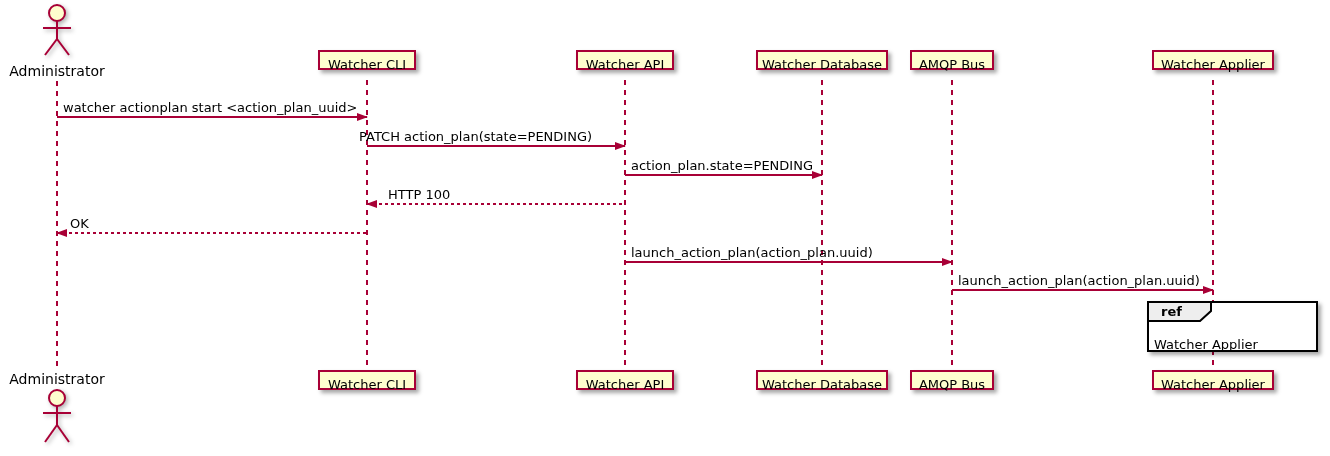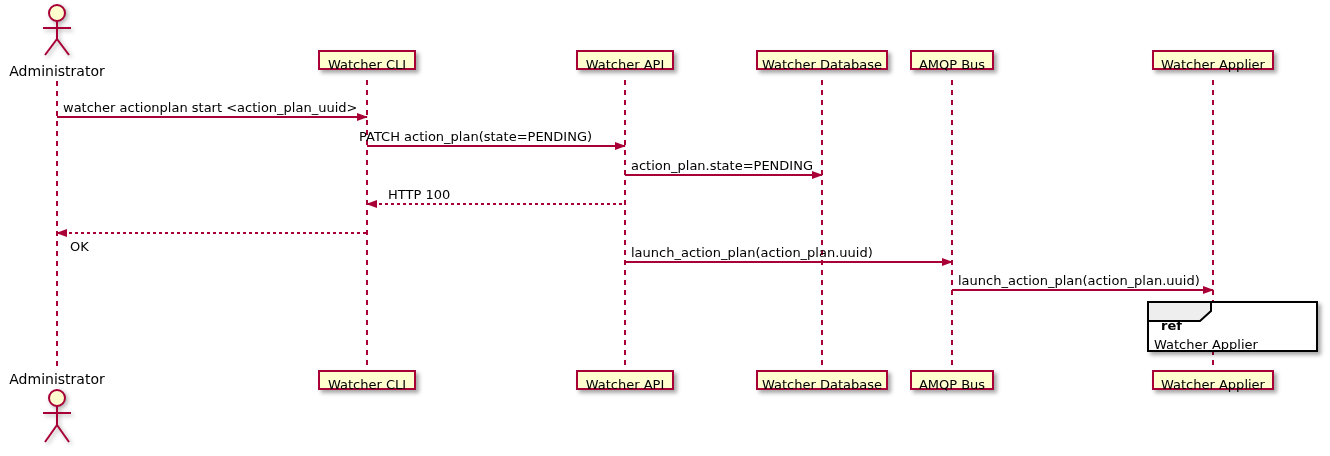--- a/index.html
+++ b/index.html
@@ -82,21 +82,21 @@
     width:171px;height:51px;
     background:#ffffff;
     border:2px solid #000000;
     box-sizing:border-box;
     box-shadow:3px 3px 4px rgba(0,0,0,0.35);
     z-index:5;
   }
   .ref-tab{position:absolute;left:-2px;top:-2px;z-index:6;}
   .ref-keyword{
     position:absolute;left:12px;top:1px;
-    font-weight:bold;font-size:13px;z-index:7;margin-top:14px;
+    font-weight:bold;font-size:13px;z-index:7;
   }
   .ref-line{
     position:absolute;left:5px;
     font-size:13px;white-space:nowrap;z-index:6;
   }
 </style>
 </head>
 <body>
 
 <div id="canvas">
@@ -145,21 +145,21 @@
   </div>
 
   <div>
     <div class="msg-label" style="left:388px;top:187px;">HTTP 100</div>
     <div class="msg-line dashed" style="left:367px;top:203px;width:258px;">
       <span class="arrow-left"></span>
     </div>
   </div>
 
   <div>
-    <div class="msg-label" style="left:70px;top:216px;margin-top:23px;">OK</div>
+    <div class="msg-label" style="left:70px;top:216px;">OK</div>
     <div class="msg-line dashed" style="left:57px;top:232px;width:310px;">
       <span class="arrow-left"></span>
     </div>
   </div>
 
   <div>
     <div class="msg-label" style="left:631px;top:245px;">launch_action_plan(action_plan.uuid)</div>
     <div class="msg-line" style="left:625px;top:261px;width:327px;">
       <span class="arrow-right"></span>
     </div>

